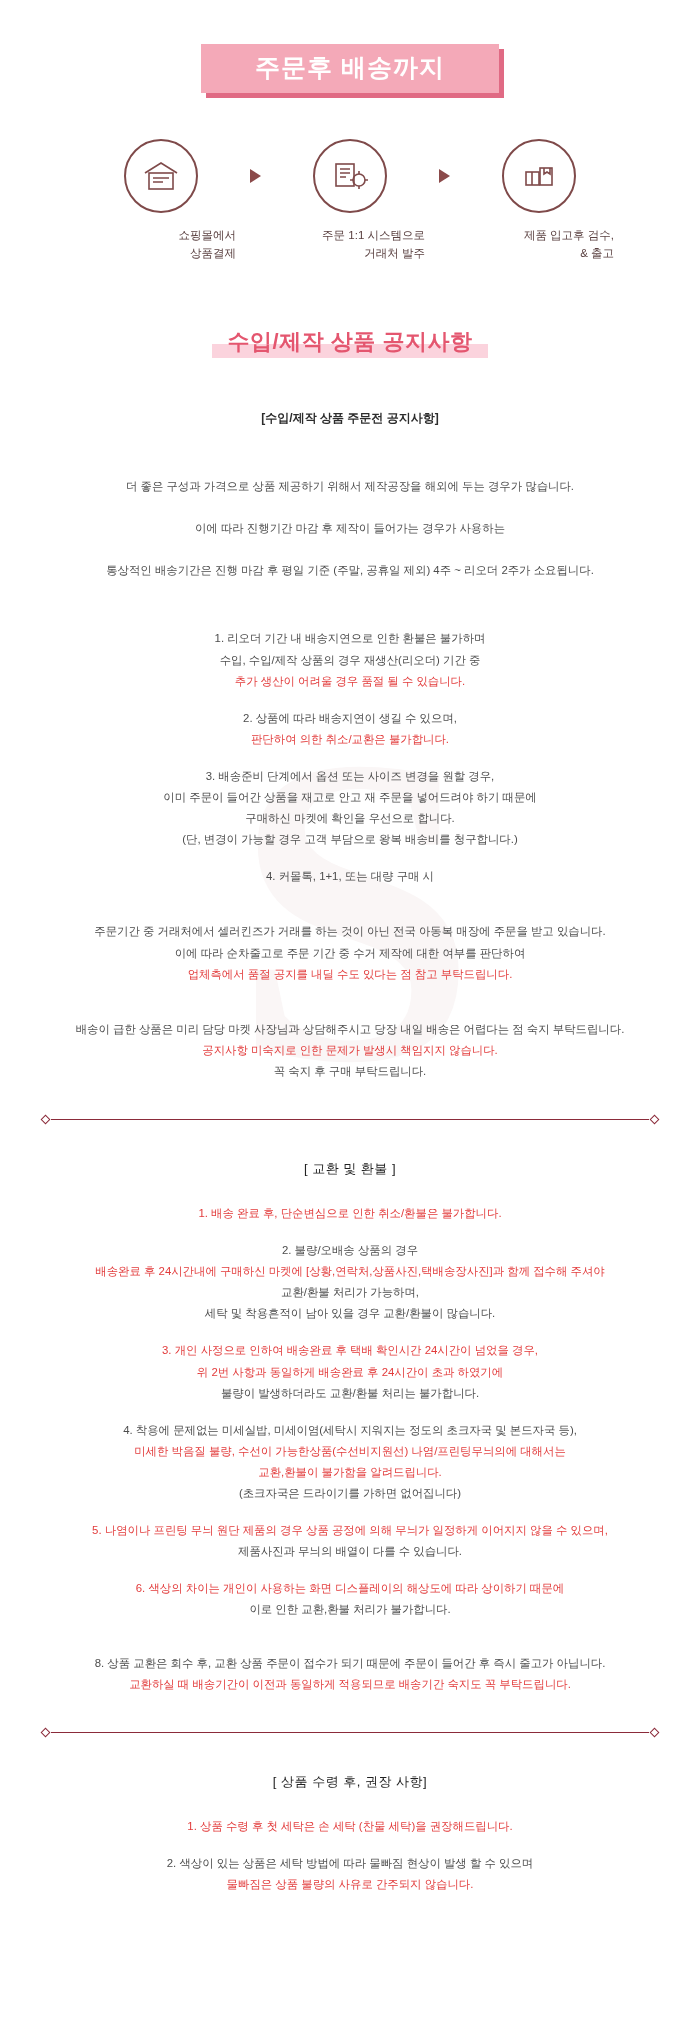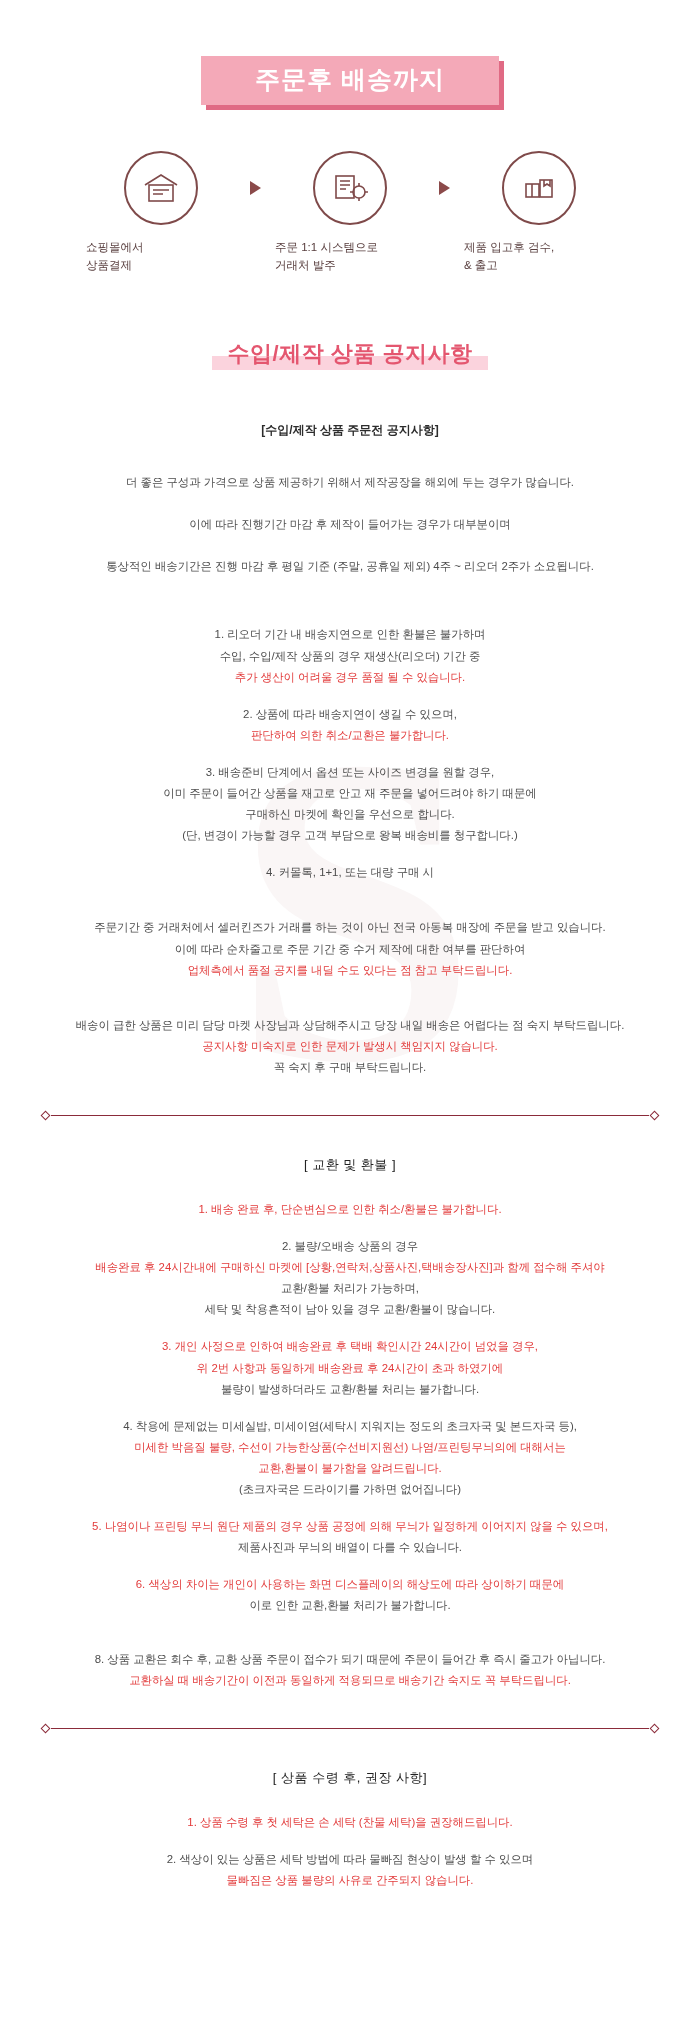--- a/index.html
+++ b/index.html
@@ -41,40 +41,39 @@
   }
   .banner {
     display: inline-block;
     position: relative;
     padding: 7px 54px 9px;
     background: #f4a9b8;
     color: #ffffff;
     font-size: 25px;
     font-weight: bold;
     letter-spacing: 1px;
-    margin-top: 12px;
   }
   .banner-shadow {
     position: absolute;
     left: 5px; top: 5px; right: -5px; bottom: -5px;
     background: #e06a84;
     z-index: -1;
   }
 
   
   .steps {
     margin-top: 46px;
     display: flex;
     align-items: flex-start;
     justify-content: center;
     gap: 14px;
   }
   .step {
     width: 150px;
-    text-align: left;
+    text-align: right;
   }
   .step-circle {
     width: 74px; height: 74px;
     border-radius: 50%;
     border: 2px solid #7f4a4a;
     margin: 0 auto 14px;
     display: flex;
     align-items: center;
     justify-content: center;
     color: #7f4a4a;
@@ -124,21 +123,21 @@
     text-align: center;
     font-size: 11.4px;
     line-height: 1.85;
     color: #4d4d4d;
   }
   .block.top-gap { margin-top: 46px; }
   .b-title {
     font-weight: bold;
     color: #2c2c2c;
     font-size: 12px;
-    margin-bottom: 10px;
+    margin-bottom: 26px;
   }
   .para { margin-bottom: 0; white-space: pre-line; }
   .gap-sm { height: 16px; }
   .gap-md { height: 26px; }
   .gap-lg { height: 34px; }
   .red { color: #e23b3b; font-weight: normal; }
   .redn { color: #e23b3b; }
 
   
   .divider {
@@ -230,21 +229,21 @@
   </div>
 
   <div class="section-title-wrap">
     <div class="section-title">수입/제작 상품 공지사항</div>
   </div>
 
   <div class="block top-gap">
     <div class="b-title">[수입/제작 상품 주문전 공지사항]</div>
     <div class="para">
       <div>더 좋은 구성과 가격으로 상품 제공하기 위해서 제작공장을 해외에 두는 경우가 많습니다.</div>
-      <div>이에 따라 진행기간 마감 후 제작이 들어가는 경우가 대부분이며</div>
+      <div>이에 따라 진행기간 마감 후 제작이 들어가는 경우가 사용하는</div>
       <div>통상적인 배송기간은 진행 마감 후 평일 기준 (주말, 공휴일 제외) 4주 ~ 리오더 2주가 소요됩니다.</div>
     </div>
 
     <div class="gap-md"></div>
 
     <div>
       <div>1. 리오더 기간 내 배송지연으로 인한 환불은 불가하며</div>
       <div>수입, 수입/제작 상품의 경우 재생산(리오더) 기간 중</div>
       <div class="red">추가 생산이 어려울 경우 품절 될 수 있습니다.</div>
     </div>

